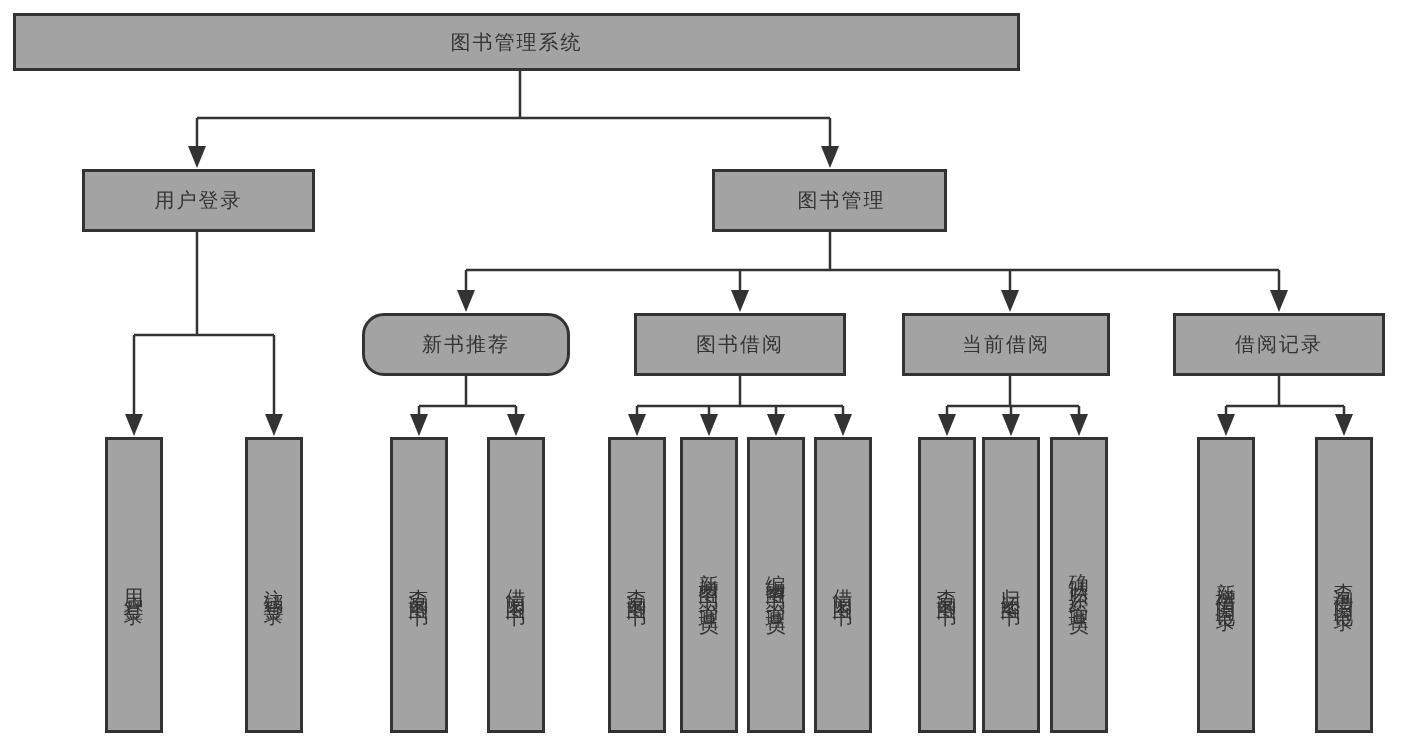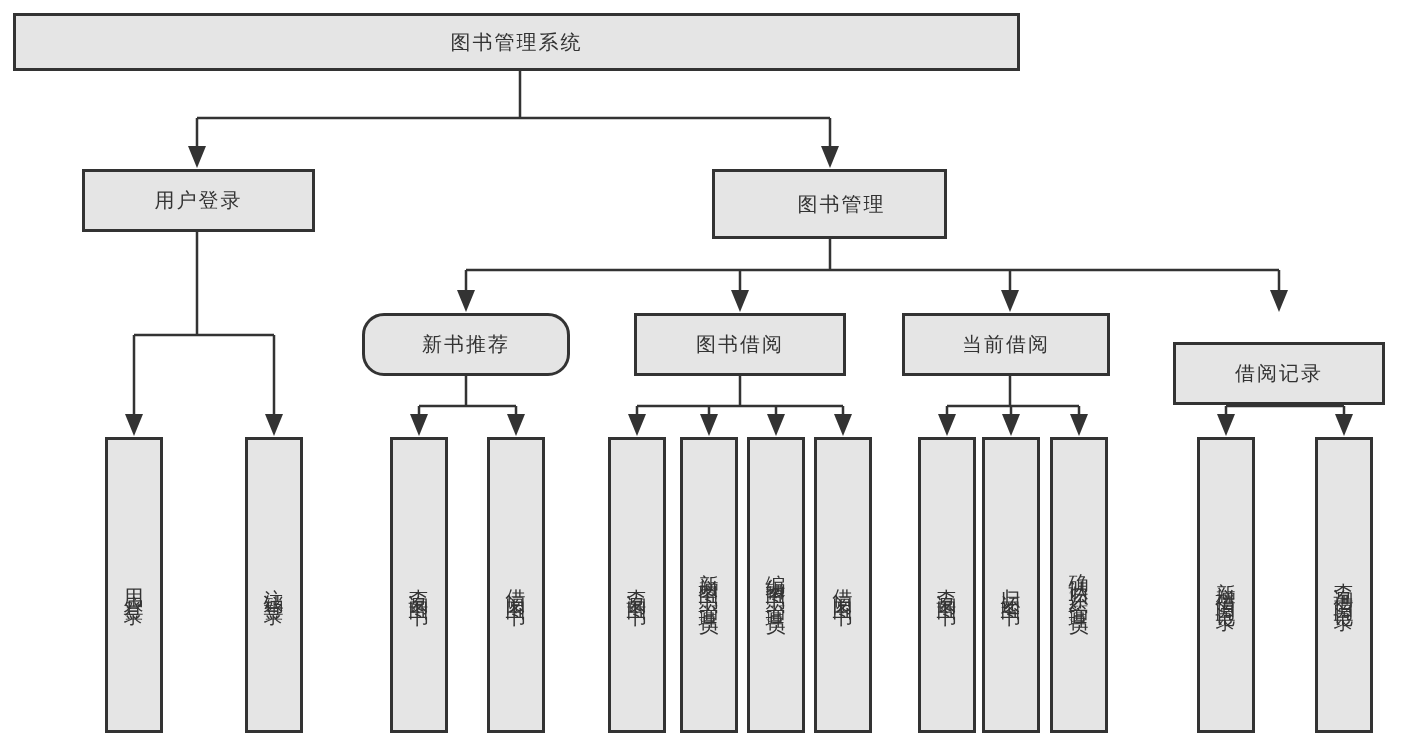--- a/index.html
+++ b/index.html
@@ -14,21 +14,21 @@
   }
   .connectors {
     position: absolute;
     left: 0; top: 0;
     width: 1405px; height: 747px;
   }
   .box {
     position: absolute;
     box-sizing: border-box;
     border: 3px solid #333333;
-    background: #e5e5e5;
+    background: #a3a3a3;
     display: flex;
     align-items: center;
     justify-content: center;
     color: #333333;
   }
   .hbox { font-size: 20px; letter-spacing: 2px; }
   .root-box { font-size: 20px; letter-spacing: 2px; }
   .leaf {
     width: 58px; top: 437px; height: 296px;
   }
@@ -98,34 +98,34 @@
     </g>
   </svg>
 
   <div class="box root-box" style="left:13px; top:13px; width:1007px; height:58px;">
     <span>图书管理系统</span>
   </div>
 
   <div class="box hbox" style="left:82px; top:169px; width:233px; height:63px;">
     <span>用户登录</span>
   </div>
-  <div class="box hbox" style="left:712px; top:169px; width:235px; height:70px;padding-left:24px;">
+  <div class="box hbox" style="left:712px; top:169px; width:235px; height:63px;padding-left:24px;">
     <span>图书管理</span>
   </div>
 
   <div class="box hbox" style="left:362px; top:313px; width:208px; height:63px;border-radius:22px;">
     <span>新书推荐</span>
   </div>
   <div class="box hbox" style="left:634px; top:313px; width:212px; height:63px;justify-content:center;">
     <span>图书借阅</span>
   </div>
   <div class="box hbox" style="left:902px; top:313px; width:208px; height:63px;">
     <span>当前借阅</span>
   </div>
-  <div class="box hbox" style="left:1173px; top:313px; width:212px; height:63px;margin-top:29px;">
+  <div class="box hbox" style="left:1173px; top:313px; width:212px; height:63px;">
     <span>借阅记录</span>
   </div>
 
   <div class="box leaf" style="left:105px;">
     <span class="vtext">用户登录</span>
   </div>
   <div class="box leaf" style="left:245px;">
     <span class="vtext">注销登录</span>
   </div>
 

